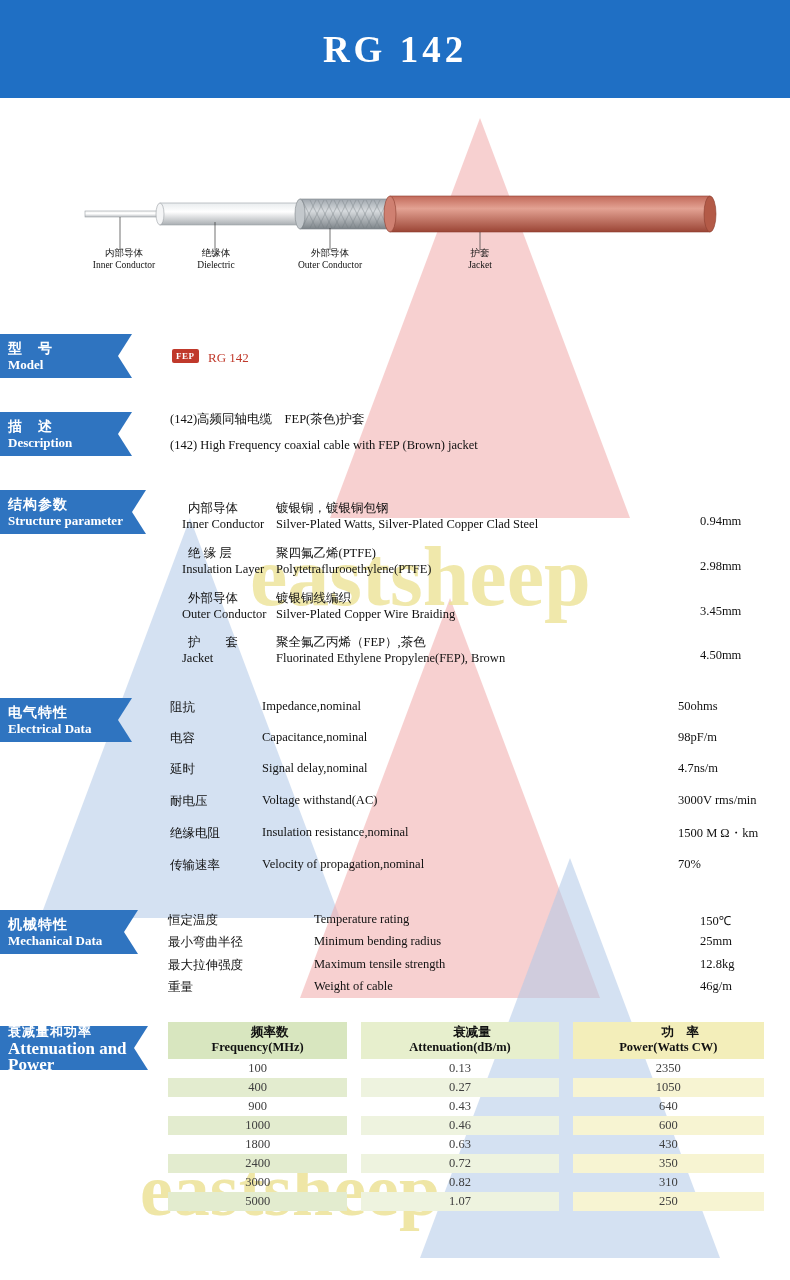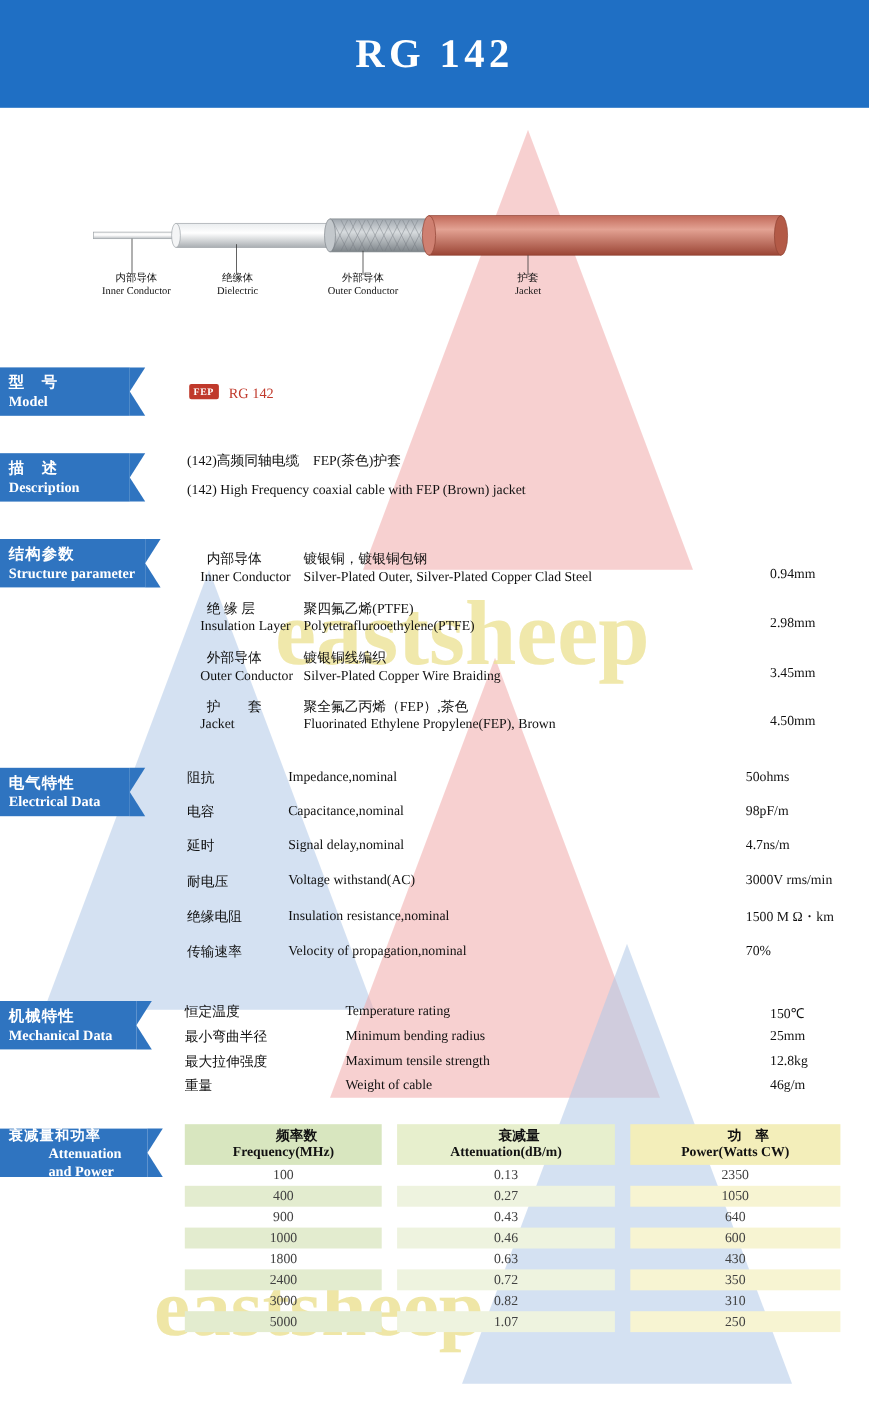--- a/index.html
+++ b/index.html
@@ -198,21 +198,21 @@
 <div class="row en-t" style="left:170px;top:438px;">(142)  High Frequency coaxial cable with FEP (Brown) jacket</div>
 
 <div class="tab" style="left:0;top:490px;width:132px;">
   <span class="cn">结构参数</span>
   <span class="en">Structure  parameter</span>
 </div>
 
 <div class="row cn-t" style="left:188px;top:500px;">内部导体</div>
 <div class="row en-t" style="left:182px;top:517px;">Inner Conductor</div>
 <div class="row cn-t" style="left:276px;top:500px;">镀银铜，镀银铜包钢</div>
-<div class="row en-t" style="left:276px;top:517px;">Silver-Plated Outer,  Silver-Plated Copper  Clad Steel</div>
+<div class="row en-t" style="left:276px;top:517px;">Silver-Plated Watts,  Silver-Plated Copper  Clad Steel</div>
 <div class="row val" style="left:700px;top:514px;">0.94mm</div>
 
 <div class="row cn-t" style="left:188px;top:545px;">绝 缘 层</div>
 <div class="row en-t" style="left:182px;top:562px;">Insulation Layer</div>
 <div class="row cn-t" style="left:276px;top:545px;">聚四氟乙烯(PTFE)</div>
 <div class="row en-t" style="left:276px;top:562px;">Polytetraflurooethylene(PTFE)</div>
 <div class="row val" style="left:700px;top:559px;">2.98mm</div>
 
 <div class="row cn-t" style="left:188px;top:590px;">外部导体</div>
 <div class="row en-t" style="left:182px;top:607px;">Outer Conductor</div>
@@ -271,21 +271,21 @@
 <div class="row cn-t" style="left:168px;top:957px;">最大拉伸强度</div>
 <div class="row en-t" style="left:314px;top:957px;">Maximum tensile strength</div>
 <div class="row val" style="left:700px;top:957px;">12.8kg</div>
 
 <div class="row cn-t" style="left:168px;top:979px;">重量</div>
 <div class="row en-t" style="left:314px;top:979px;">Weight of cable</div>
 <div class="row val" style="left:700px;top:979px;">46g/m</div>
 
 <div class="tab" style="left:0;top:1026px;width:134px;">
   <span class="cn" style="font-size:13px;font-family:Liberation Mono, monospace;">衰减量和功率</span>
-  <span class="en" style="font-size:13px;margin-left:36px;">Attenuation and Power</span>
+  <span class="en" style="font-size:17px;">Attenuation and Power</span>
 </div>
 
 <div class="att-table">
   <table>
     <thead>
       <tr>
         <th class="hdr-a">
           <span class="cn">频率数</span>
           <span>Frequency(MHz)</span>
         </th>

